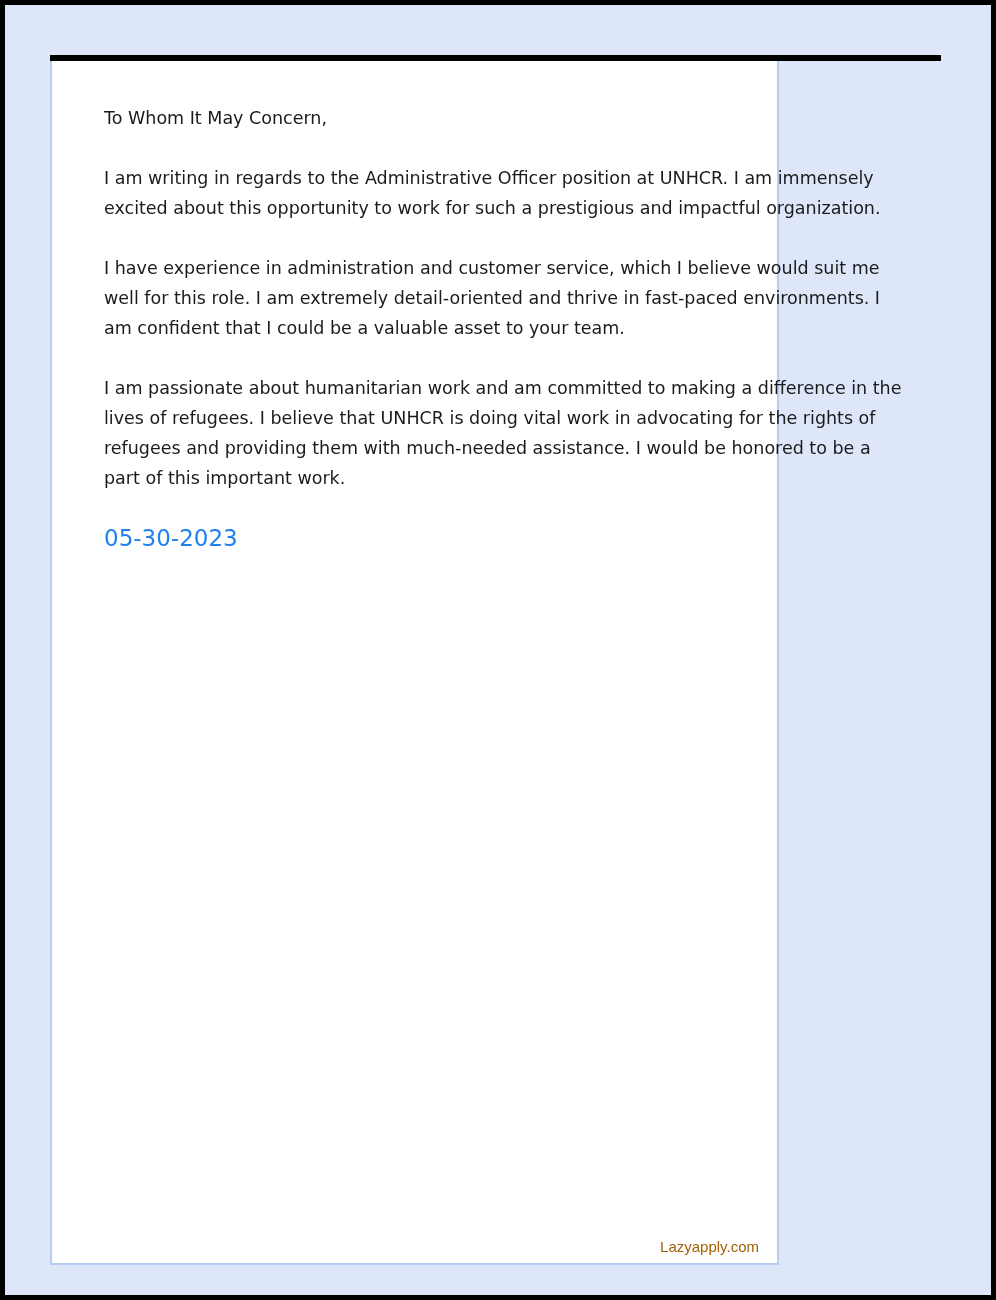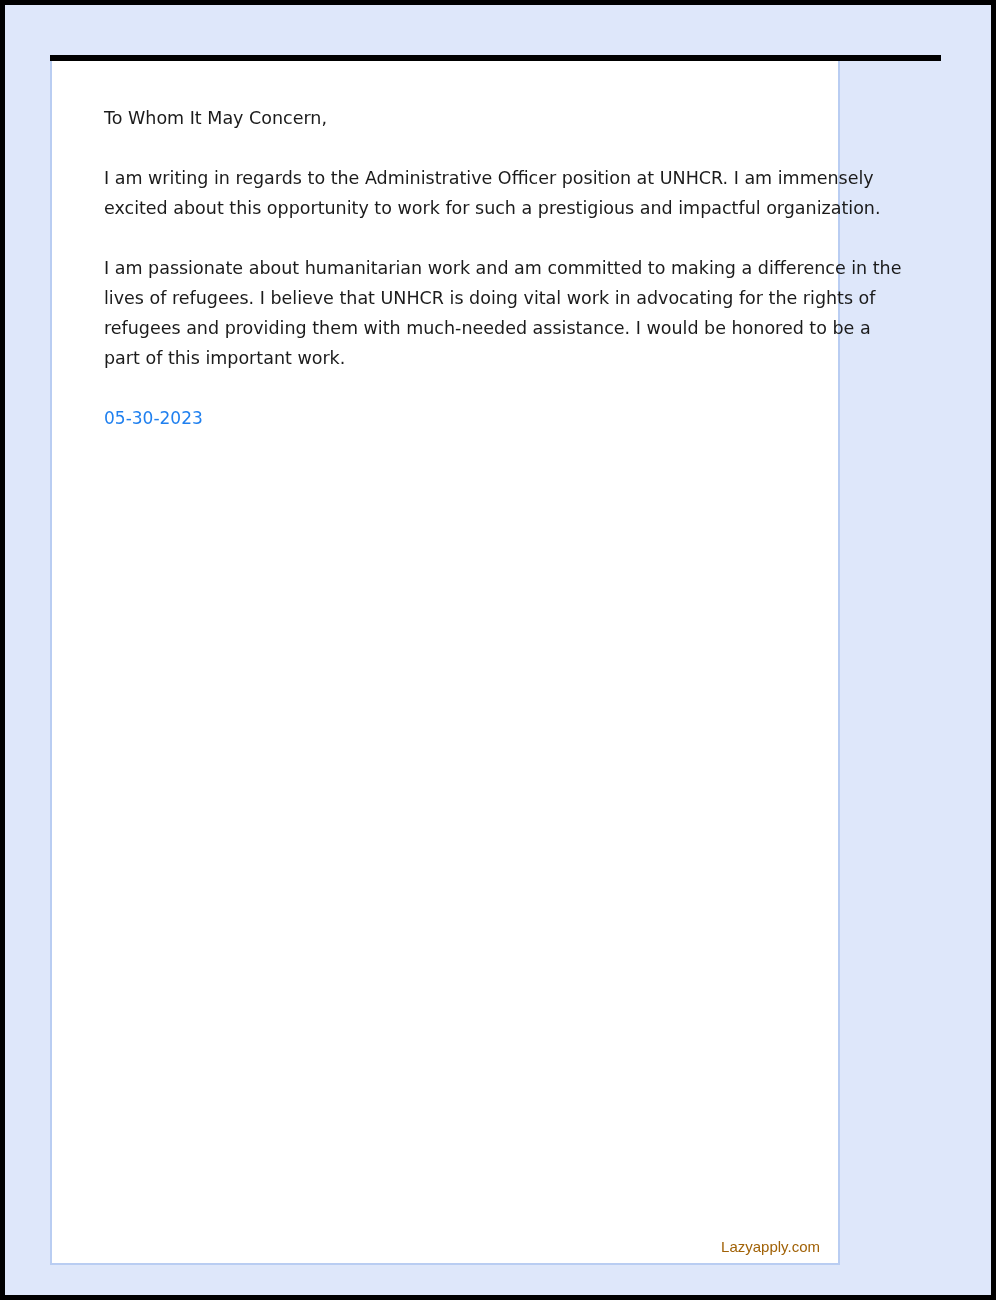--- a/index.html
+++ b/index.html
@@ -71,21 +71,21 @@
     width: 891px;
     height: 6px;
     background: #000000;
   }
 
   
   .letter-card {
     position: absolute;
     left: 45px;
     top: 56px;
-    width: 790px;
+    width: 729px;
     height: 1204px;
     background: #ffffff;
     border-left: 2px solid #b9cdf2;
     border-right: 2px solid #b9cdf2;
     border-bottom: 2px solid #b9cdf2;
     box-sizing: border-box;
   }
 
   .letter-body {
     position: absolute;
@@ -100,21 +100,21 @@
     line-height: 30px;
     color: #1b1b1b;
     margin: 0 0 30px 0;
     text-align: left;
   }
   .para.salutation { margin-bottom: 30px; }
   .para.closing    { margin-bottom: 12px; }
 
   .date-line {
     font-family: "DejaVu Sans", sans-serif;
-    font-size: 17px;
+    font-size: 23px;
     line-height: 30px;
     color: #2080ef;
     margin: 0;
   }
 
   
   .footer-mark {
     position: absolute;
     right: 18px;
     bottom: 6px;
@@ -134,20 +134,21 @@
     <div class="black-bar"></div>
 
     <div class="letter-card">
 
       <div class="letter-body">
 
         <p class="para salutation">To Whom It May Concern,</p>
 
         <p class="para">I am writing in regards to the Administrative Officer position at UNHCR. I am immensely excited about this opportunity to work for such a prestigious and impactful organization.</p>
 
+        <p class="para">I have experience in administration and customer service, which I believe would suit me well for this role. I am extremely detail-oriented and thrive in fast-paced environments. I am confident that I could be a valuable asset to your team.</p>
 
         <p class="para">I am passionate about humanitarian work and am committed to making a difference in the lives of refugees. I believe that UNHCR is doing vital work in advocating for the rights of refugees and providing them with much-needed assistance. I would be honored to be a part of this important work.</p>
 
 
         <p class="date-line">05-30-2023</p>
 
       </div>
 
       <div class="footer-mark">Lazyapply.com</div>
 

